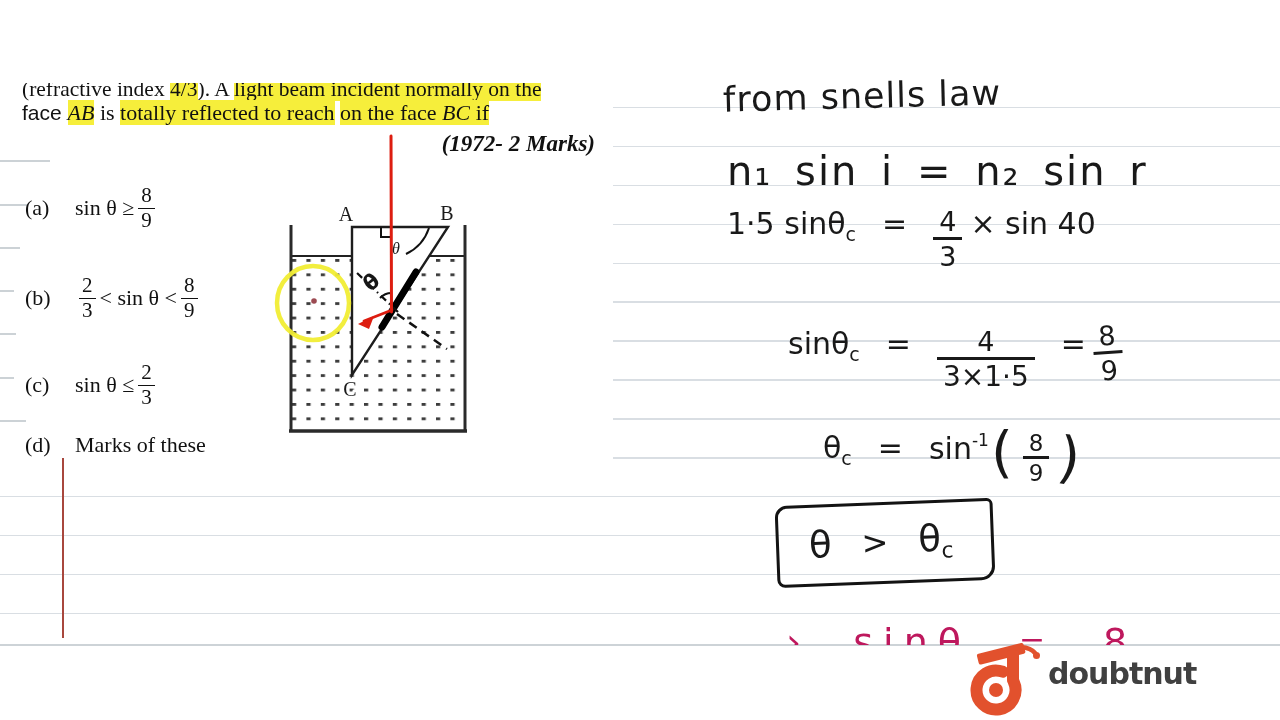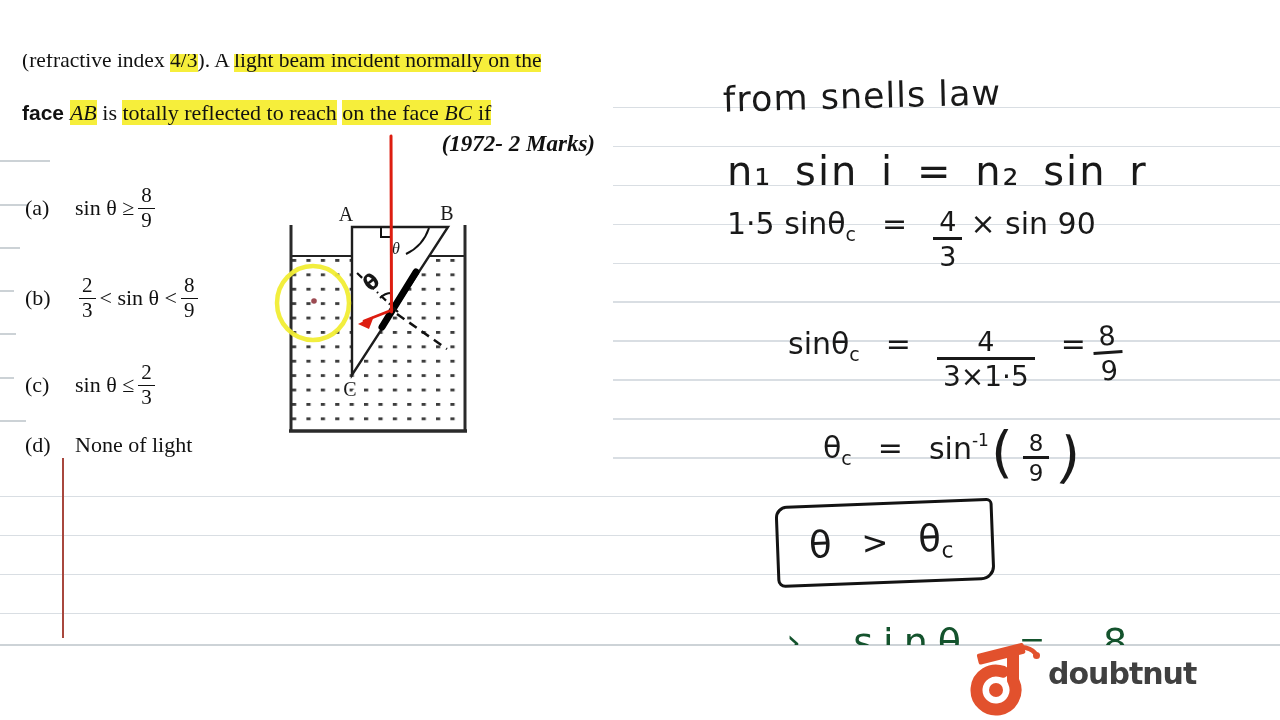--- a/index.html
+++ b/index.html
@@ -10,25 +10,25 @@
   
   .ruling{left:0;top:107px;width:1280px;height:541px;z-index:1;
     background:repeating-linear-gradient(180deg,#d9dee3 0 1.4px,transparent 1.4px 38.9px);}
   .page-bottom-line{left:0;top:644px;width:1280px;height:1.6px;background:#cdd3d7;z-index:1;}
   .q-mask{left:0;top:64px;width:613px;height:399px;background:#ffffff;z-index:2;}
   .stub{height:1.5px;background:#ccd2d6;z-index:3;}
   .margin-line{left:62px;top:458px;width:1.6px;height:180px;background:#a8473d;z-index:3;}
 
   
   .q{z-index:4;}
-  .q-line1-clip{left:22px;top:54px;width:590px;height:27px;overflow:hidden;}
+  .q-line1-clip{left:22px;top:83px;width:590px;height:27px;overflow:hidden;}
   .q-line1{margin-top:-6px;font-size:21.5px;white-space:nowrap;}
   .q-line2{left:22px;top:100px;width:590px;font-size:22px;white-space:nowrap;}
   .hl{background:#f6ee3b;}
-  .sans{font-family:"Liberation Sans",sans-serif;font-weight:700;font-size:21px;}
+  .sans{font-family:"Liberation Sans",sans-serif;font-weight:400;font-size:21px;}
   .it{font-style:italic;}
   .marks{left:380px;top:131px;width:215px;text-align:right;font-size:23px;
          font-weight:700;font-style:italic;}
 
   .opt-row{left:25px;display:flex;align-items:center;font-size:22px;z-index:4;}
   .opt-label{width:50px;}
   .opt-a{top:176px;height:64px;}
   .opt-b{top:266px;height:64px;}
   .opt-c{top:353px;height:64px;}
   .opt-d{top:430px;height:30px;}
@@ -57,21 +57,21 @@
   .hfrac.small{font-size:23px;}
   .gap1{width:18px;}  .gap2{width:26px;}
   .tilt{transform:rotate(-4deg) translateY(-6px);}
   .bigparen{font-size:56px;font-weight:400;line-height:.8;margin:0 2px;}
   .bigparen.r{transform:rotate(7deg) translateY(6px);display:inline-block;}
   .answer-box{left:776px;top:502px;border:3.5px solid #131313;
       border-radius:12px 6px 14px 8px;transform:rotate(-2.2deg);
       padding:14px 38px 16px 30px;display:flex;align-items:center;font-size:37px;}
   .answer-box .op{margin:0 30px;font-size:32px;}
   .red-clip{left:786px;top:611px;width:420px;height:34px;overflow:hidden;z-index:4;}
-  .red-clip .inner{margin-top:6px;font-size:38px;color:#14532d;
+  .red-clip .inner{margin-top:6px;font-size:38px;color:#be185d;
       letter-spacing:10px;word-spacing:20px;white-space:nowrap;}
 
   
   .logo{left:958px;top:640px;display:flex;align-items:flex-start;z-index:6;}
   .logo-text{font-family:"DejaVu Sans",sans-serif;font-weight:700;font-size:30px;
       color:#404040;letter-spacing:-1px;margin:16px 0 0 6px;}
 </style>
 </head>
 <body>
 
@@ -120,21 +120,21 @@
 <div class="abs opt-row opt-c">
   <span class="opt-label">(c)</span>
   <span>sin θ ≤</span>
   <span class="pfrac">
     <span>2</span>
     <span class="den">3</span>
   </span>
 </div>
 <div class="abs opt-row opt-d">
   <span class="opt-label">(d)</span>
-  <span>None of light</span>
+  <span>Marks of these</span>
 </div>
 
 <svg class="abs diagram-svg" width="220" height="320" viewBox="270 125 220 320">
   <defs>
     <pattern id="dots" x="292" y="259" width="14.4" height="14.4" patternUnits="userSpaceOnUse">
       <rect width="4.2" height="2.8" fill="#3c3c3c"></rect>
     </pattern>
   </defs>
 
   <rect x="292" y="258" width="172" height="172" fill="url(#dots)"></rect>
@@ -179,21 +179,21 @@
 
 <div class="abs hand sol-row sol-step1">
   <span><span>1·5  sinθ</span><sub class="hsub">c</sub></span>
   <span class="gap2"></span>
   <span>=</span>
   <span class="gap1"></span>
   <span class="hfrac">
     <span class="num">4</span>
     <span class="den">3</span>
   </span>
-  <span>× sin 90</span>
+  <span>× sin 40</span>
 </div>
 
 <div class="abs hand sol-row sol-step2">
   <span><span>sinθ</span><sub class="hsub">c</sub></span>
   <span class="gap2"></span>
   <span>=</span>
   <span class="gap1"></span>
   <span class="hfrac">
     <span class="num">4</span>
     <span class="den small" style="font-size:28px">3×1·5</span>

